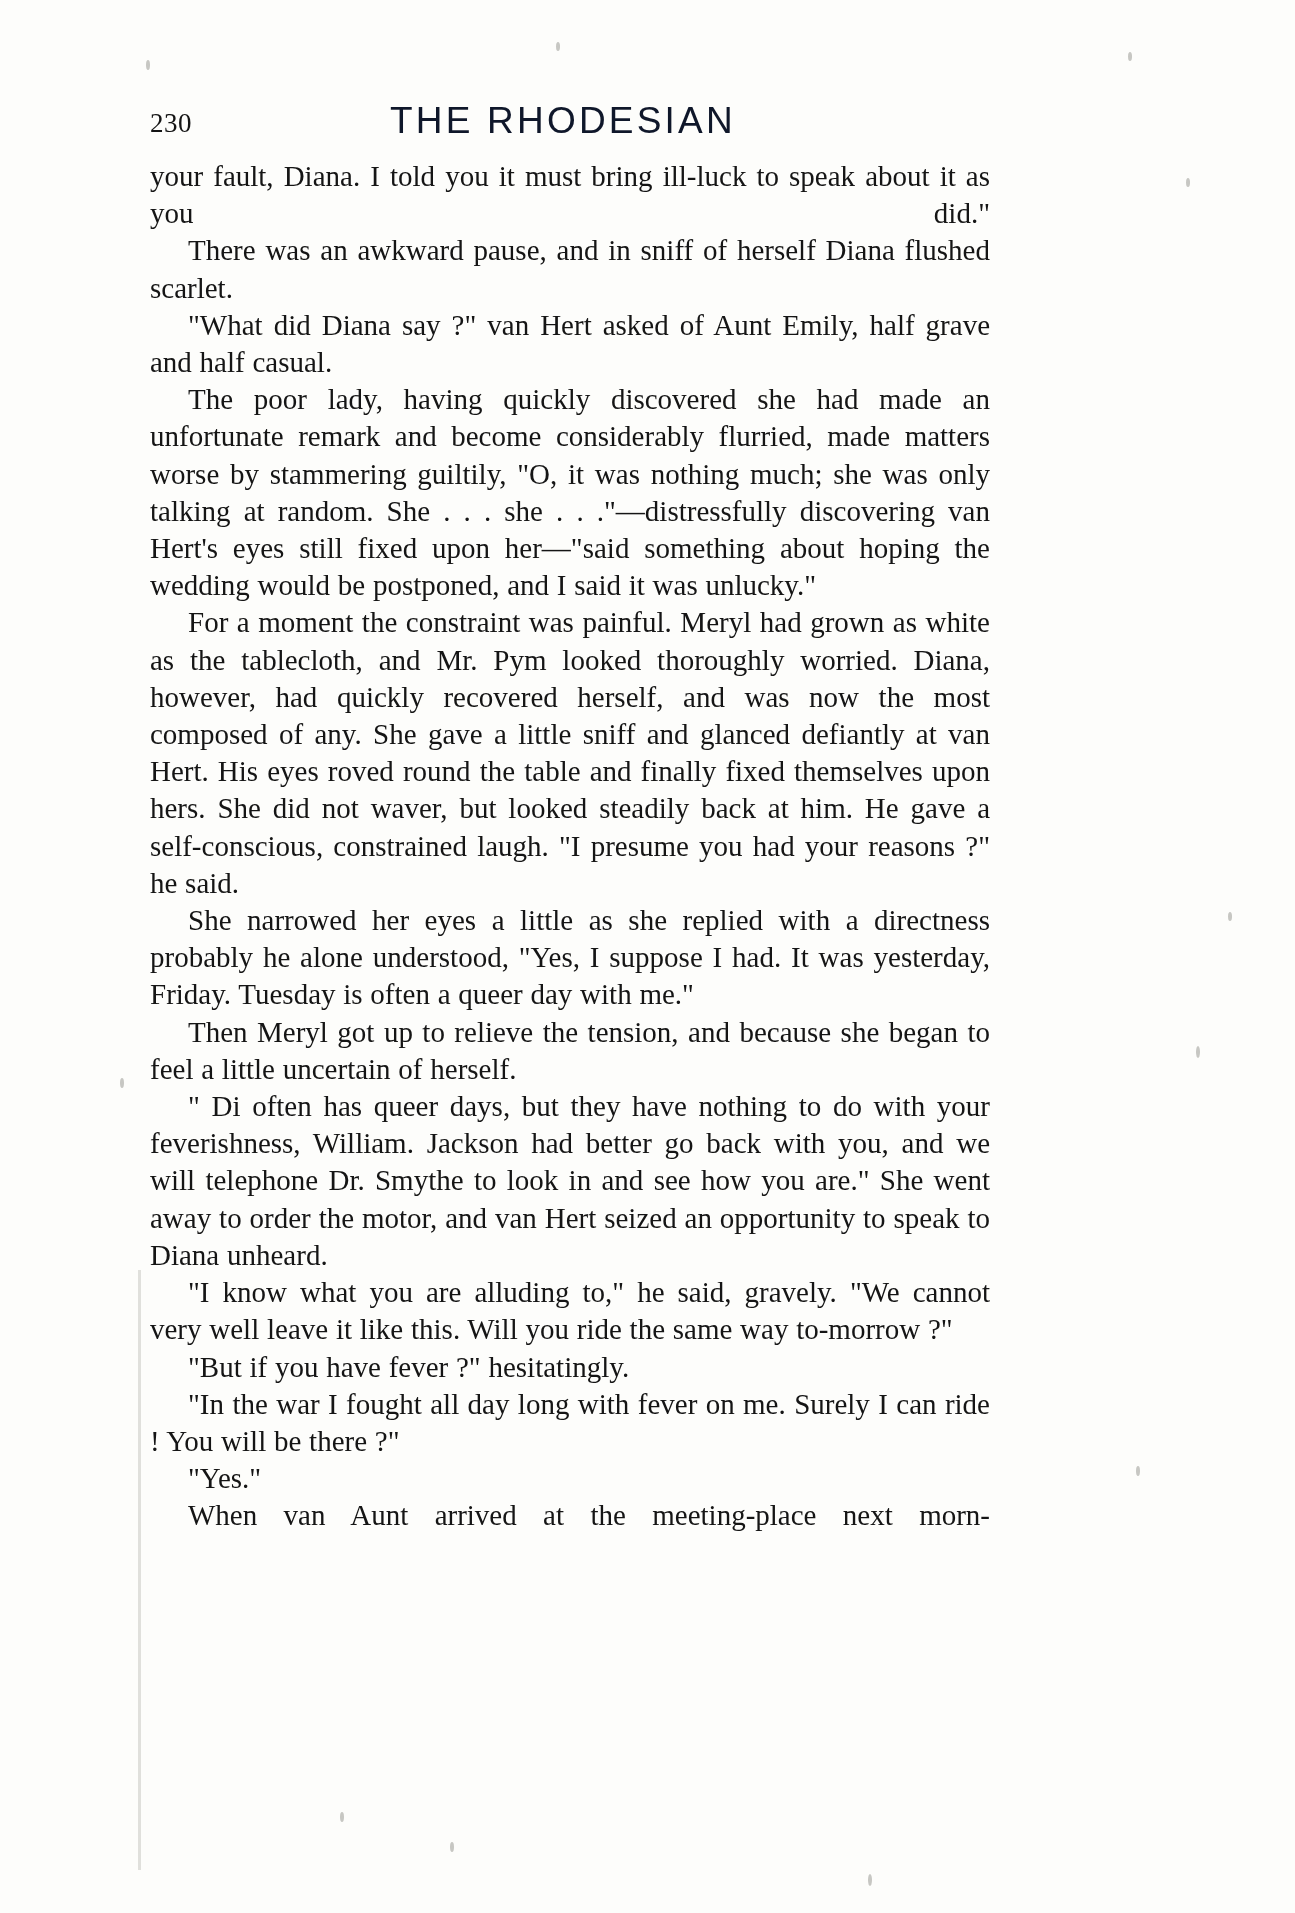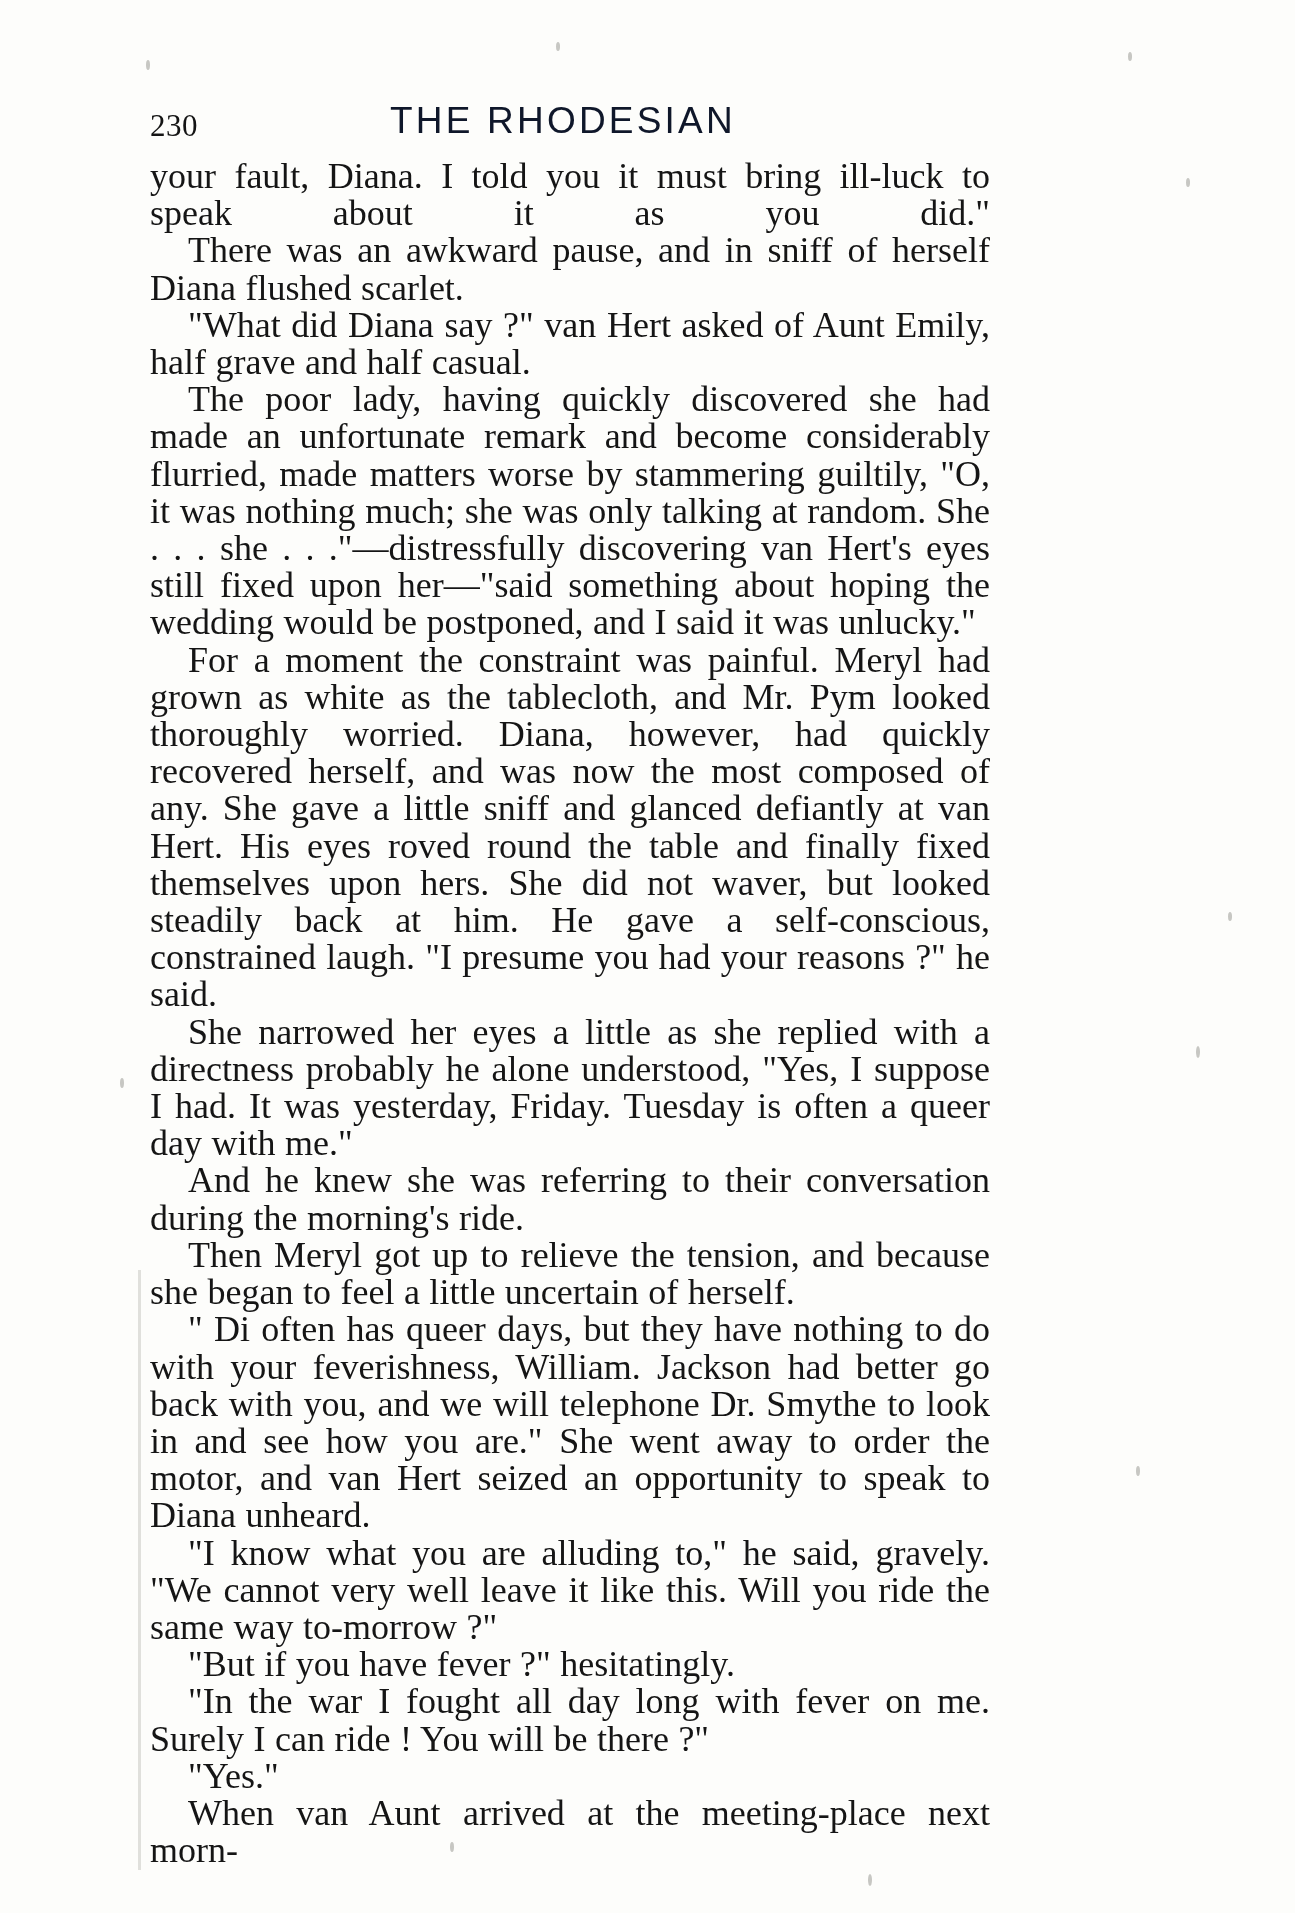--- a/index.html
+++ b/index.html
@@ -46,42 +46,42 @@
     position: absolute;
     top: 100px;
     left: 150px;
     width: 1000px;
     height: 52px;
   }
   .folio {
     position: absolute;
     left: 0;
     top: 8px;
-    font-size: 31px;
+    font-size: 27px;
     letter-spacing: 0.5px;
     font-family: "Liberation Serif", serif;
     color: #141414;
   }
   .running-title {
     position: absolute;
     left: 240px;
     top: 0px;
     font-size: 37px;
     letter-spacing: 3.2px;
     font-family: Liberation Sans, sans-serif;
     color: #0f172a;
     text-align: right;
   }
 
   .body-text {
     position: absolute;
     top: 158px;
     left: 150px;
     width: 840px;
-    font-size: 36px;
+    font-size: 29px;
     line-height: 37.2px;
     color: #151515;
     text-align: justify;
     text-justify: inter-word;
   }
 
   .para {
     margin: 0;
     text-indent: 38px;
     text-align: justify;
@@ -120,21 +120,20 @@
     <div class="running-title">THE RHODESIAN</div>
   </div>
 
   <div class="body-text">
     <p class="para no-indent last-justify" style="text-indent: 0px;">your fault, Diana.  I told you it must bring ill-luck to speak about it as you did."</p>
     <p class="para">There was an awkward pause, and in sniff of herself Diana flushed scarlet.</p>
     <p class="para">"What did Diana say ?" van Hert asked of Aunt Emily, half grave and half casual.</p>
     <p class="para">The poor lady, having quickly discovered she had made an unfortunate remark and become considerably flurried, made matters worse by stammering guiltily, "O, it was nothing much; she was only talking at random.  She . . . she . . ."—distressfully discovering van Hert's eyes still fixed upon her—"said something about hoping the wedding would be postponed, and I said it was unlucky."</p>
     <p class="para">For a moment the constraint was painful.  Meryl had grown as white as the tablecloth, and Mr. Pym looked thoroughly worried.  Diana, however, had quickly recovered herself, and was now the most composed of any. She gave a little sniff and glanced defiantly at van Hert. His eyes roved round the table and finally fixed themselves upon hers.  She did not waver, but looked steadily back at him.  He gave a self-conscious, constrained laugh.  "I presume you had your reasons ?" he said.</p>
     <p class="para">She narrowed her eyes a little as she replied with a directness probably he alone understood, "Yes, I suppose I had.  It was yesterday, Friday.  Tuesday is often a queer day with me."</p>
-    <p class="para">And he knew she was referring to their conversation during the morning's ride.</p>
     <p class="para">Then Meryl got up to relieve the tension, and because she began to feel a little uncertain of herself.</p>
     <p class="para">" Di often has queer days, but they have nothing to do with your feverishness, William.  Jackson had better go back with you, and we will telephone Dr. Smythe to look in and see how you are."  She went away to order the motor, and van Hert seized an opportunity to speak to Diana unheard.</p>
     <p class="para">"I know what you are alluding to," he said, gravely. "We cannot very well leave it like this.  Will you ride the same way to-morrow ?"</p>
     <p class="para">"But if you have fever ?" hesitatingly.</p>
     <p class="para">"In the war I fought all day long with fever on me. Surely I can ride !  You will be there ?"</p>
     <p class="para">"Yes."</p>
     <p class="para last-justify">When van Aunt arrived at the meeting-place next morn-</p>
   </div>
 
 </div>

